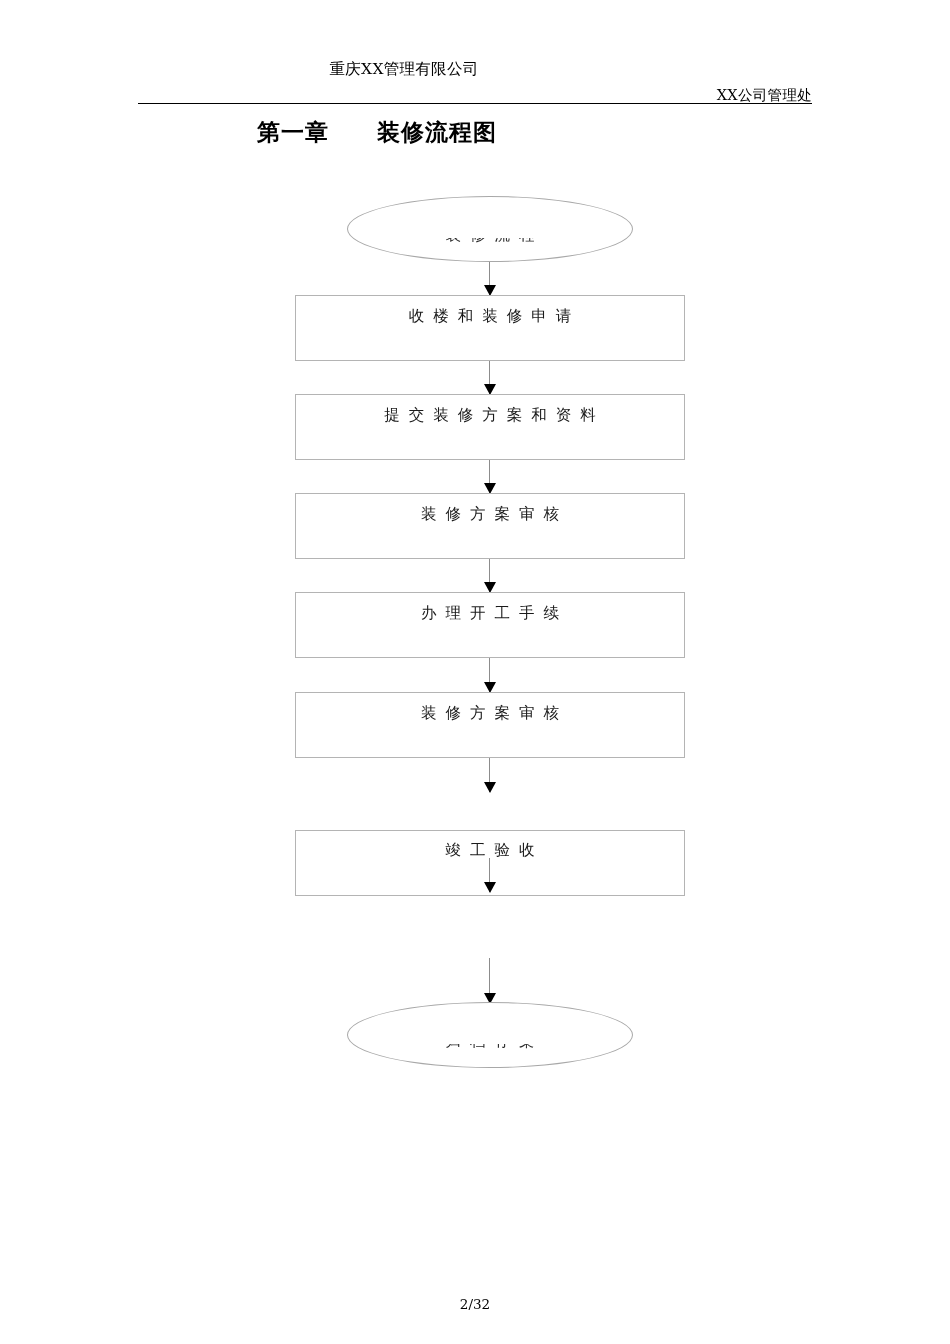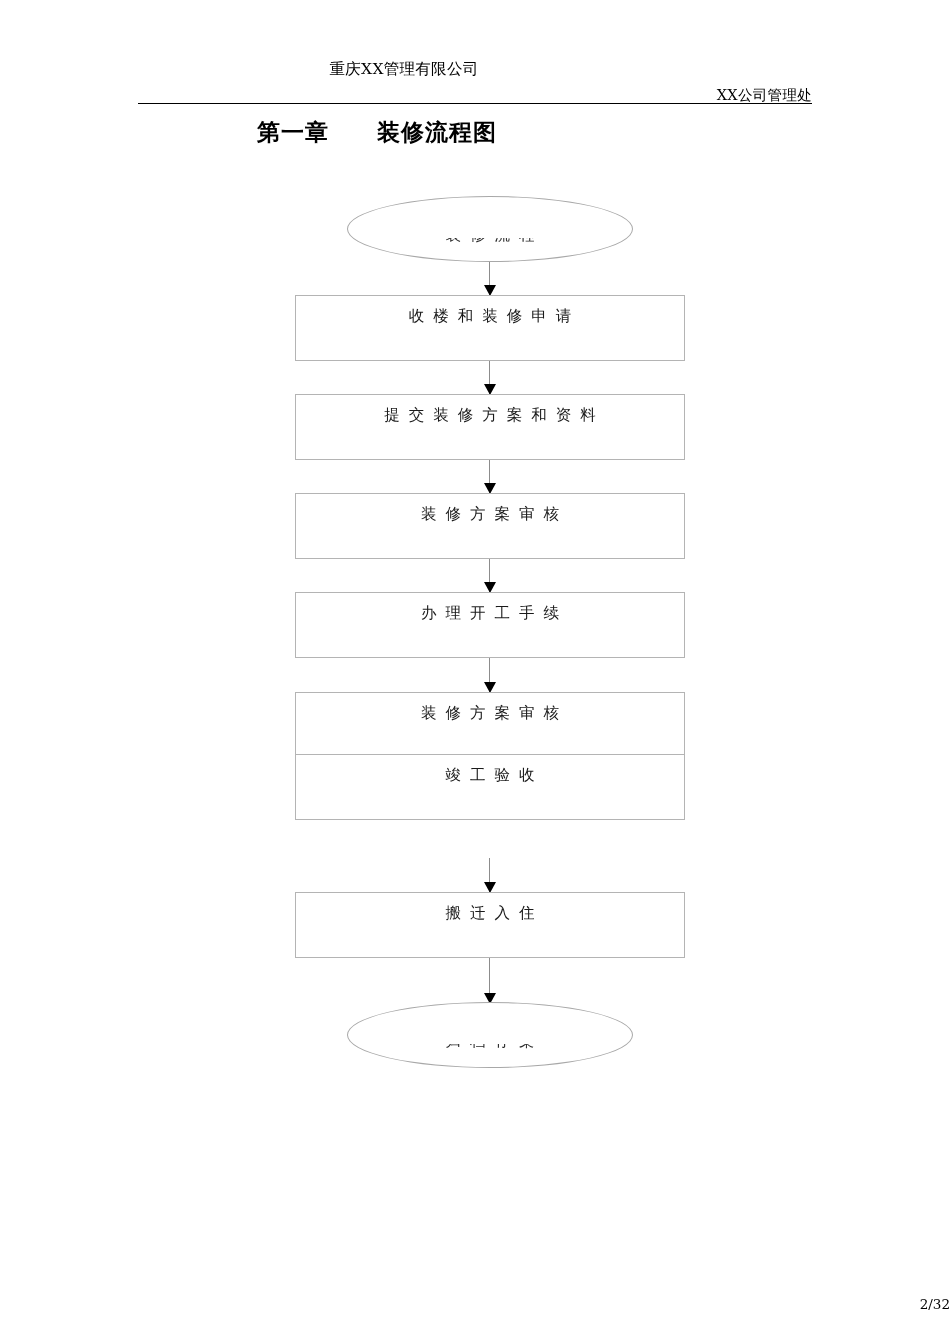--- a/index.html
+++ b/index.html
@@ -156,21 +156,21 @@
     border-right: 6px solid transparent;
     border-top: 11px solid #000000;
   }
 
   
   .page-footer {
     position: absolute;
     left: 0;
     top: 1298px;
     width: 950px;
-    text-align: right;
+    text-align: center;
     font-size: 13.5px;
     line-height: 1;
     color: #000000;
   }
 </style>
 </head>
 <body>
 
 <div class="page-header">
   <div class="hdr-company">重庆XX管理有限公司</div>
@@ -231,32 +231,29 @@
 
   <div class="node-box" style="top:674px;">
     <div class="box-label">装修方案审核</div>
   </div>
 
   <div class="connector" style="top:740px; height:34px;">
     <div class="stem"></div>
     <div class="head"></div>
   </div>
 
-  <div class="node-box" style="top:736px;">
+  <div class="node-box" style="top:812px;font-family:Liberation Mono, monospace;">
     <div class="box-label">竣工验收</div>
   </div>
 
   <div class="connector" style="top:840px; height:34px;">
     <div class="stem"></div>
     <div class="head"></div>
   </div>
 
-  <div class="node-box" style="top:874px;">
-    <div class="box-label">搬迁入住</div>
-  </div>
 
   <div class="connector" style="top:940px; height:45px;">
     <div class="stem"></div>
     <div class="head"></div>
   </div>
 
   <div class="node-ellipse" style="top:984px;">
     <div class="ellipse-label-clip">
       <div class="ellipse-label">归档存案</div>
     </div>

